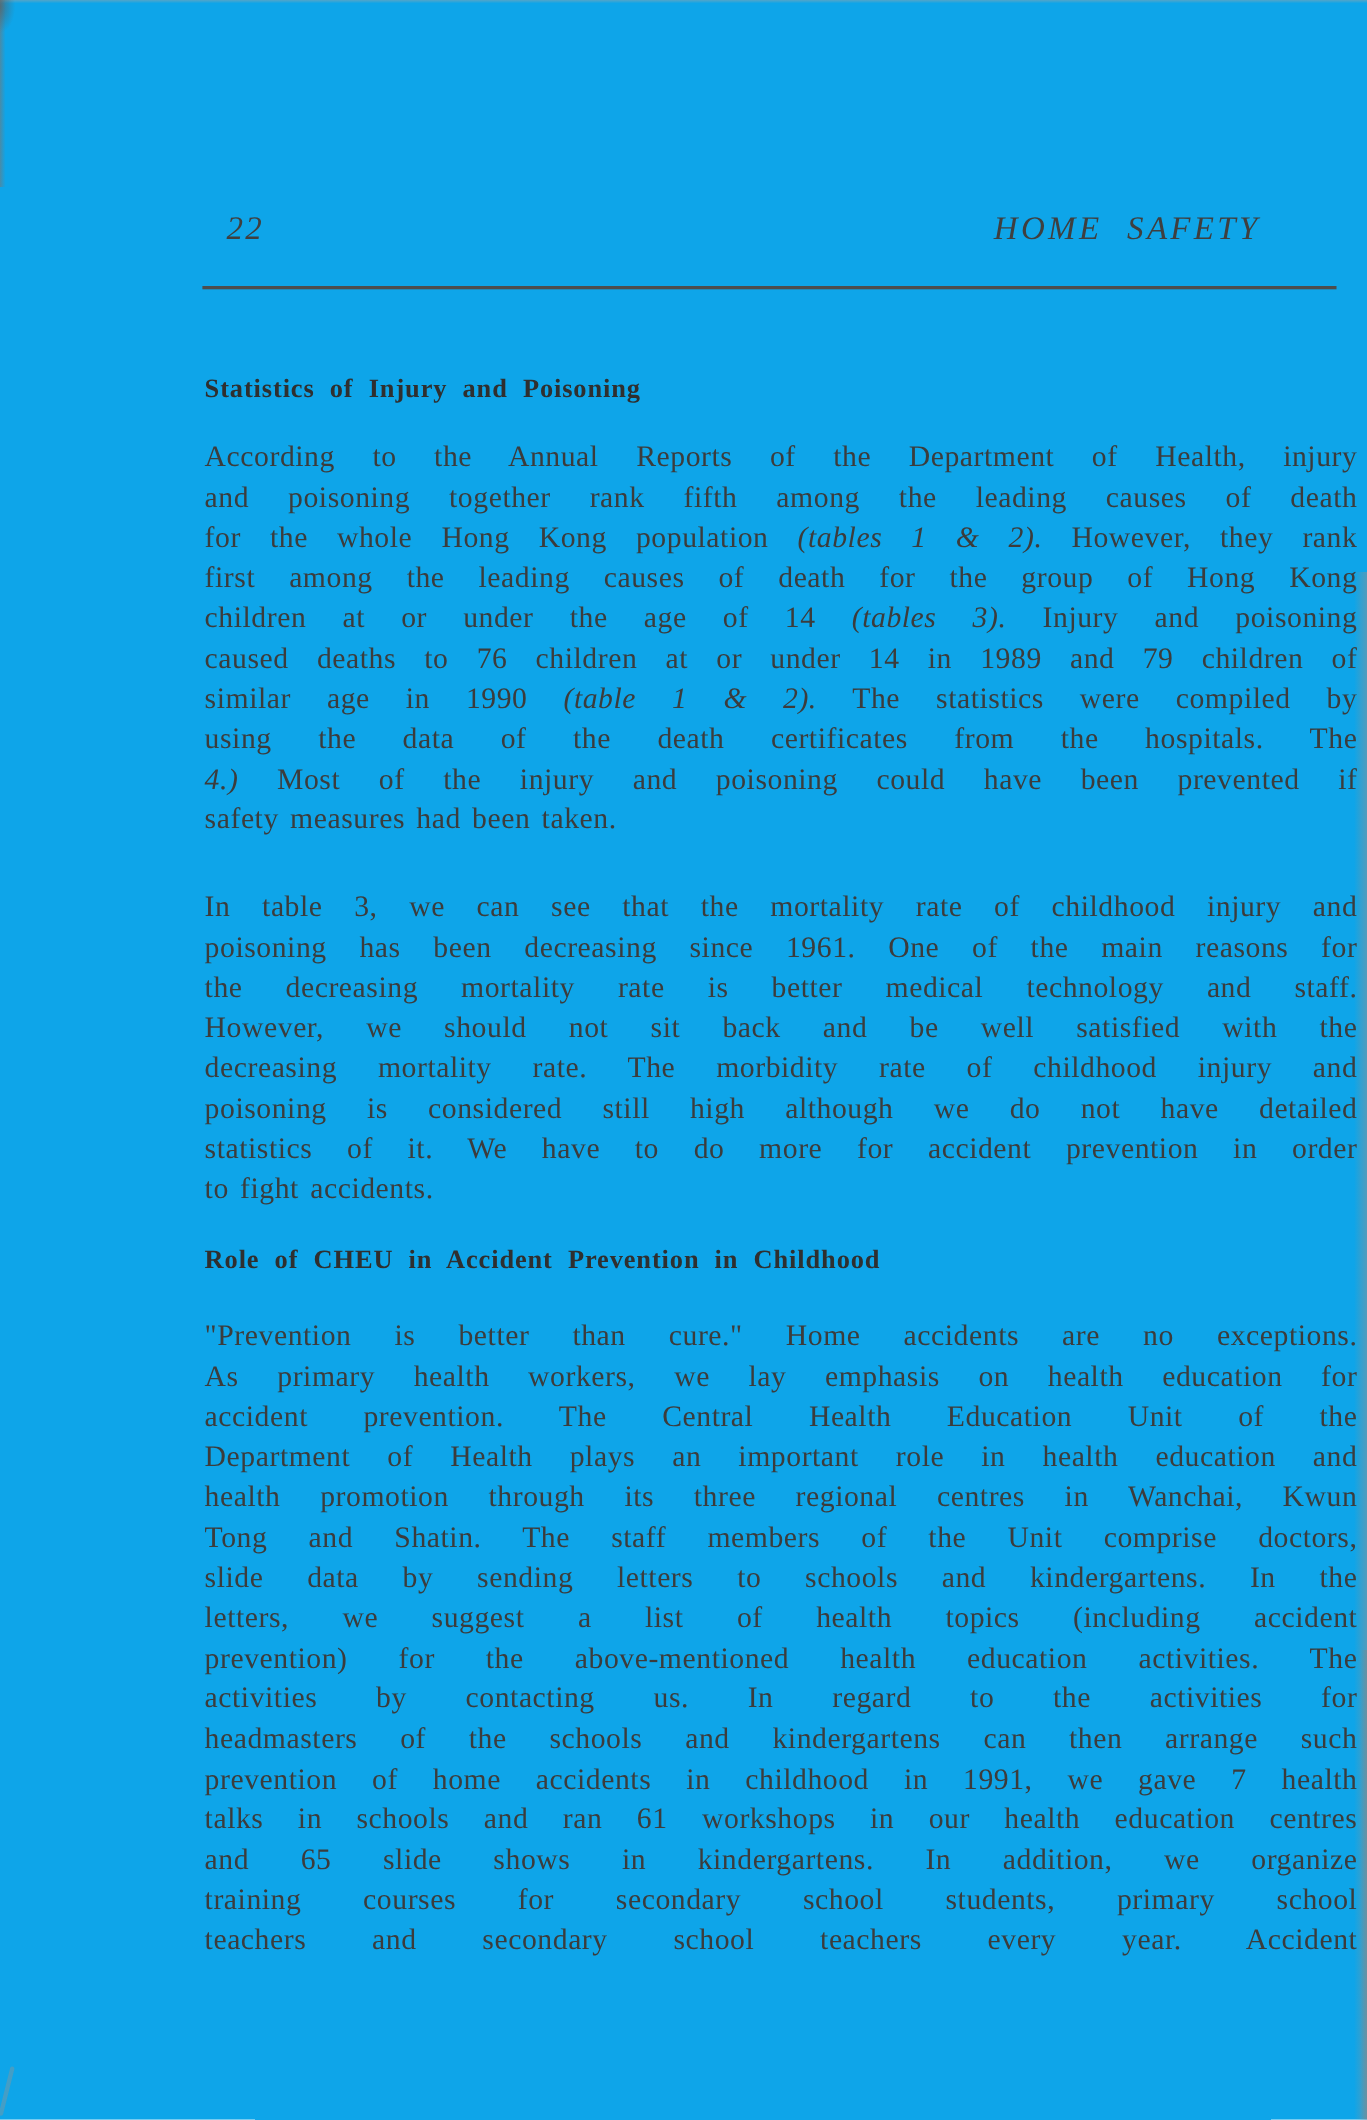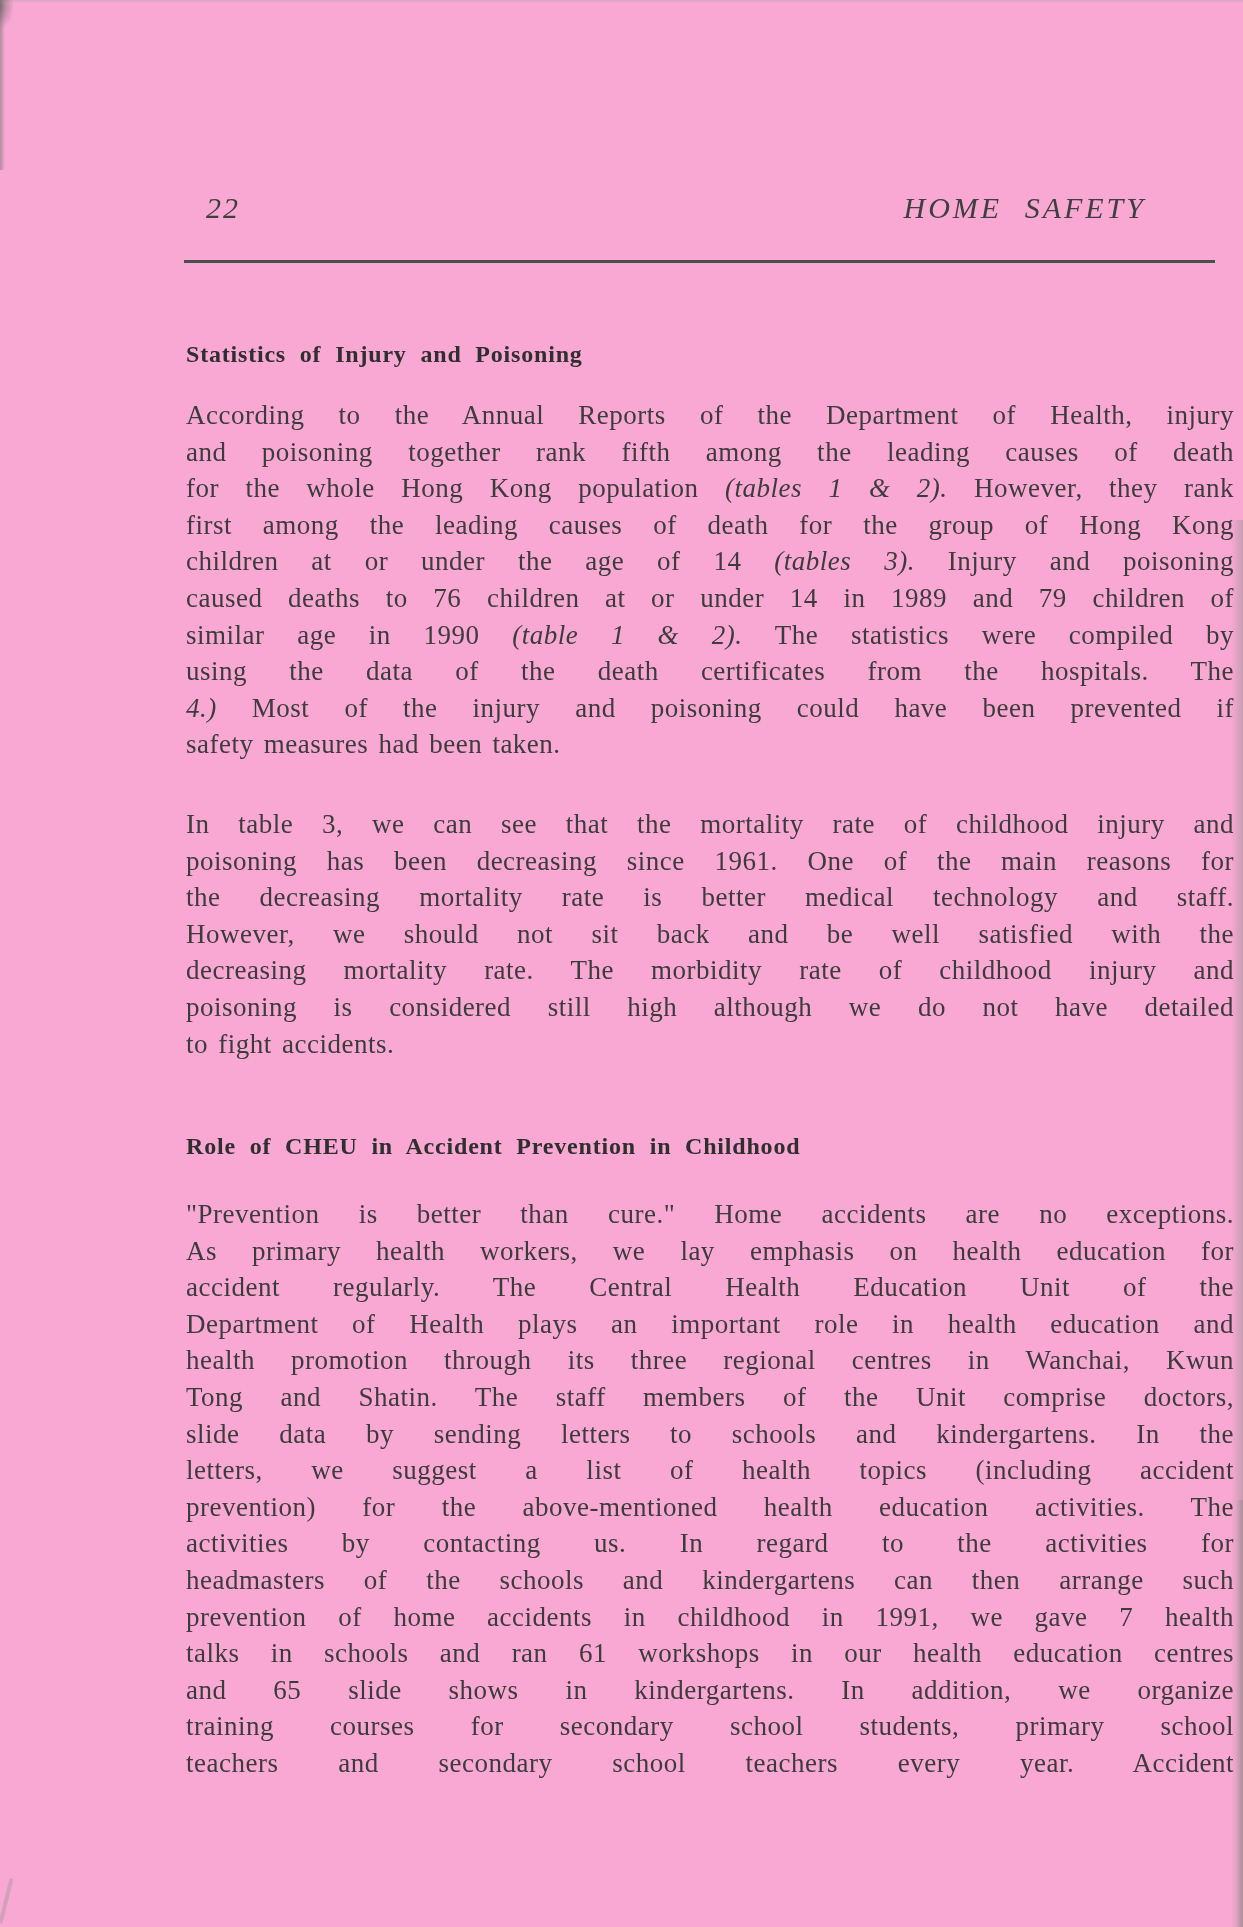--- a/index.html
+++ b/index.html
@@ -1,20 +1,20 @@
 <!DOCTYPE html>
 <html><head>
 <meta charset="utf-8">
 <style>
   html, body { margin: 0; padding: 0; background: #ffffff; }
   .page {
     position: relative;
     width: 1243px;
     height: 1927px;
-    background: #f9a8d4;
+    background: #0ea5e9;
     overflow: hidden;
     font-family: "Liberation Serif", "DejaVu Serif", serif;
     color: #3c3c3c;
   }
 
   
   .edge-top {
     position: absolute; left: 0; top: 0; right: 0; height: 3px;
     background: linear-gradient(to bottom, rgba(168,165,160,0.45), rgba(168,165,160,0));
   }
@@ -107,30 +107,31 @@
         <div class="line"><span class="it">4.)</span><span> Most of the injury and poisoning could have been prevented if</span></div>
         <div class="line last"><span>safety measures had been taken.</span></div>
       </div>
     <div class="para" style="top:806px">
         <div class="line"><span>In table 3, we can see that the mortality rate of childhood injury and</span></div>
         <div class="line"><span>poisoning has been decreasing since 1961. One of the main reasons for</span></div>
         <div class="line"><span>the decreasing mortality rate is better medical technology and staff.</span></div>
         <div class="line"><span>However, we should not sit back and be well satisfied with the</span></div>
         <div class="line"><span>decreasing mortality rate. The morbidity rate of childhood injury and</span></div>
         <div class="line"><span>poisoning is considered still high although we do not have detailed</span></div>
+        <div class="line"><span>statistics of it. We have to do more for accident prevention in order</span></div>
         <div class="line last"><span>to fight accidents.</span></div>
       </div>
   </section>
 
   <section>
     <h2 class="h" style="top:1129px">Role of CHEU in Accident Prevention in Childhood</h2>
     <div class="para" style="top:1196px">
         <div class="line"><span>"Prevention is better than cure." Home accidents are no exceptions.</span></div>
         <div class="line"><span>As primary health workers, we lay emphasis on health education for</span></div>
-        <div class="line"><span>accident regularly. The Central Health Education Unit of the</span></div>
+        <div class="line"><span>accident prevention. The Central Health Education Unit of the</span></div>
         <div class="line"><span>Department of Health plays an important role in health education and</span></div>
         <div class="line"><span>health promotion through its three regional centres in Wanchai, Kwun</span></div>
         <div class="line"><span>Tong and Shatin. The staff members of the Unit comprise doctors,</span></div>
         <div class="line"><span>slide data by sending letters to schools and kindergartens. In the</span></div>
         <div class="line"><span>letters, we suggest a list of health topics (including accident</span></div>
         <div class="line"><span>prevention) for the above-mentioned health education activities. The</span></div>
         <div class="line"><span>activities by contacting us. In regard to the activities for</span></div>
         <div class="line"><span>headmasters of the schools and kindergartens can then arrange such</span></div>
         <div class="line"><span>prevention of home accidents in childhood in 1991, we gave 7 health</span></div>
         <div class="line"><span>talks in schools and ran 61 workshops in our health education centres</span></div>

